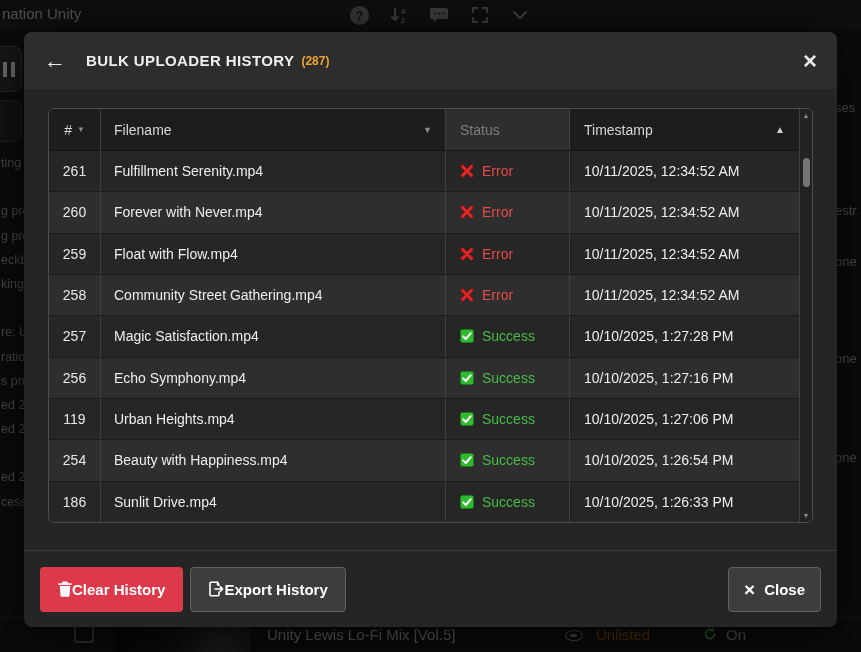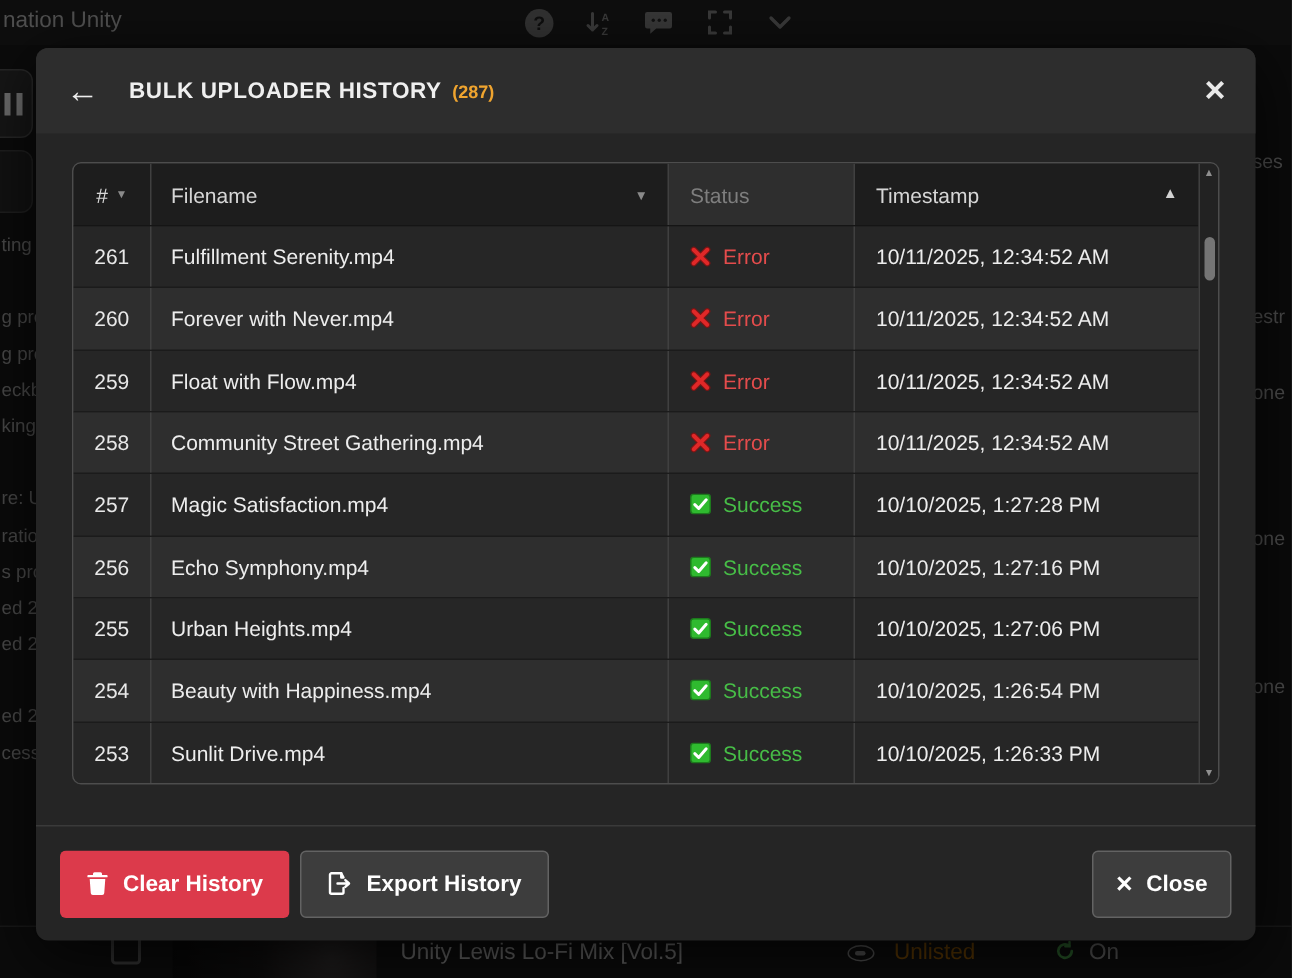--- a/index.html
+++ b/index.html
@@ -138,21 +138,21 @@
     background:#757575; border-radius:4px;
   }
 
   
   .modal-footer {
     position:absolute; left:0; right:0; bottom:0; height:77px;
     border-top:1px solid #3a3a3a;
     display:flex; align-items:center; padding:0 16px;
   }
   .btn {
-    height:45px; border-radius:4px; display:flex; align-items:center; gap:10px;
+    height:45px; border-radius:4px; display:flex; align-items:center; 
     padding:0 17px; font-size:15px; font-weight:600; color:#fff; cursor:pointer;
     border:1px solid transparent; user-select:none;
   }
   .btn-danger { background:#dc3a4b; }
   .btn-dark { background:#3d3d3d; border-color:#636363; margin-left:7px; }
   .btn-close { margin-left:auto; background:#3d3d3d; border-color:#636363; padding:0 15px; gap:9px; }
   .btn-close .x { font-size:19px; font-weight:700; line-height:1; }
   .icon { line-height:0; display:inline-block; }
 </style>
 </head>
@@ -348,21 +348,21 @@
                 <span class="icon success-icon"><svg width="14" height="14" viewBox="0 0 14 14">
                     <rect x="0.5" y="0.5" width="13" height="13" rx="2" fill="#2fba2f" stroke="#1d7a1d"></rect>
                     <path d="M3.2 7.4 L5.8 10 L10.8 4.2" stroke="#fff" stroke-width="2" fill="none" stroke-linecap="round" stroke-linejoin="round"></path>
                   </svg></span>
                 <span class="status-text">Success</span>
               </span>
             </div>
           <div class="td col-time">10/10/2025, 1:27:16 PM</div>
         </div>
         <div class="trow success">
-          <div class="td col-num">255</div>
+          <div class="td col-num">119</div>
           <div class="td col-file">Urban Heights.mp4</div>
           <div class="td col-status">
               <span class="status-badge">
                 <span class="icon success-icon"><svg width="14" height="14" viewBox="0 0 14 14">
                     <rect x="0.5" y="0.5" width="13" height="13" rx="2" fill="#2fba2f" stroke="#1d7a1d"></rect>
                     <path d="M3.2 7.4 L5.8 10 L10.8 4.2" stroke="#fff" stroke-width="2" fill="none" stroke-linecap="round" stroke-linejoin="round"></path>
                   </svg></span>
                 <span class="status-text">Success</span>
               </span>
             </div>
@@ -376,21 +376,21 @@
                 <span class="icon success-icon"><svg width="14" height="14" viewBox="0 0 14 14">
                     <rect x="0.5" y="0.5" width="13" height="13" rx="2" fill="#2fba2f" stroke="#1d7a1d"></rect>
                     <path d="M3.2 7.4 L5.8 10 L10.8 4.2" stroke="#fff" stroke-width="2" fill="none" stroke-linecap="round" stroke-linejoin="round"></path>
                   </svg></span>
                 <span class="status-text">Success</span>
               </span>
             </div>
           <div class="td col-time">10/10/2025, 1:26:54 PM</div>
         </div>
         <div class="trow success">
-          <div class="td col-num">253</div>
+          <div class="td col-num">186</div>
           <div class="td col-file">Sunlit Drive.mp4</div>
           <div class="td col-status">
               <span class="status-badge">
                 <span class="icon success-icon"><svg width="14" height="14" viewBox="0 0 14 14">
                     <rect x="0.5" y="0.5" width="13" height="13" rx="2" fill="#2fba2f" stroke="#1d7a1d"></rect>
                     <path d="M3.2 7.4 L5.8 10 L10.8 4.2" stroke="#fff" stroke-width="2" fill="none" stroke-linecap="round" stroke-linejoin="round"></path>
                   </svg></span>
                 <span class="status-text">Success</span>
               </span>
             </div>

